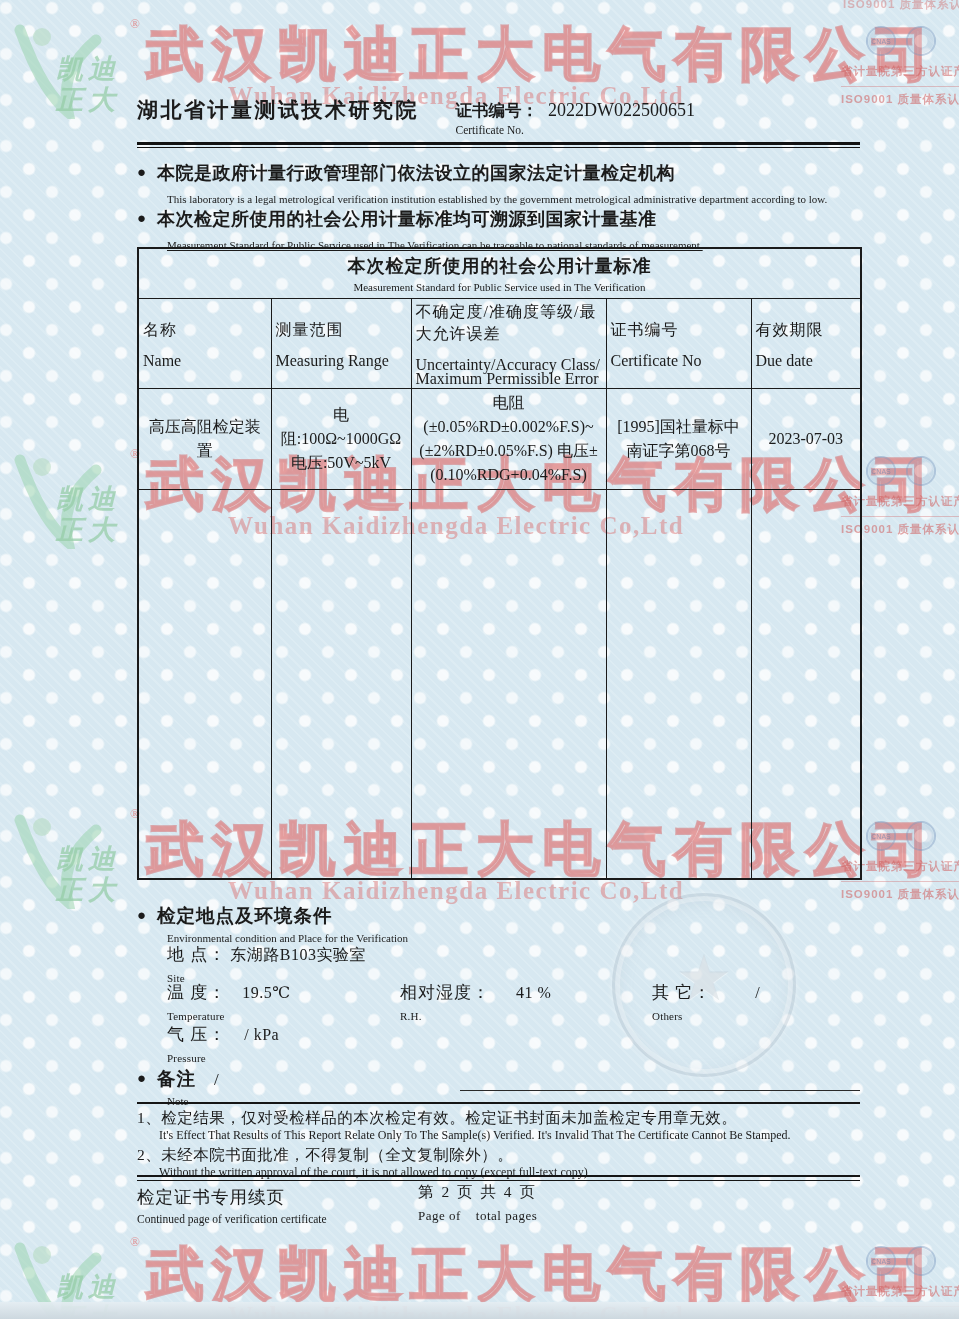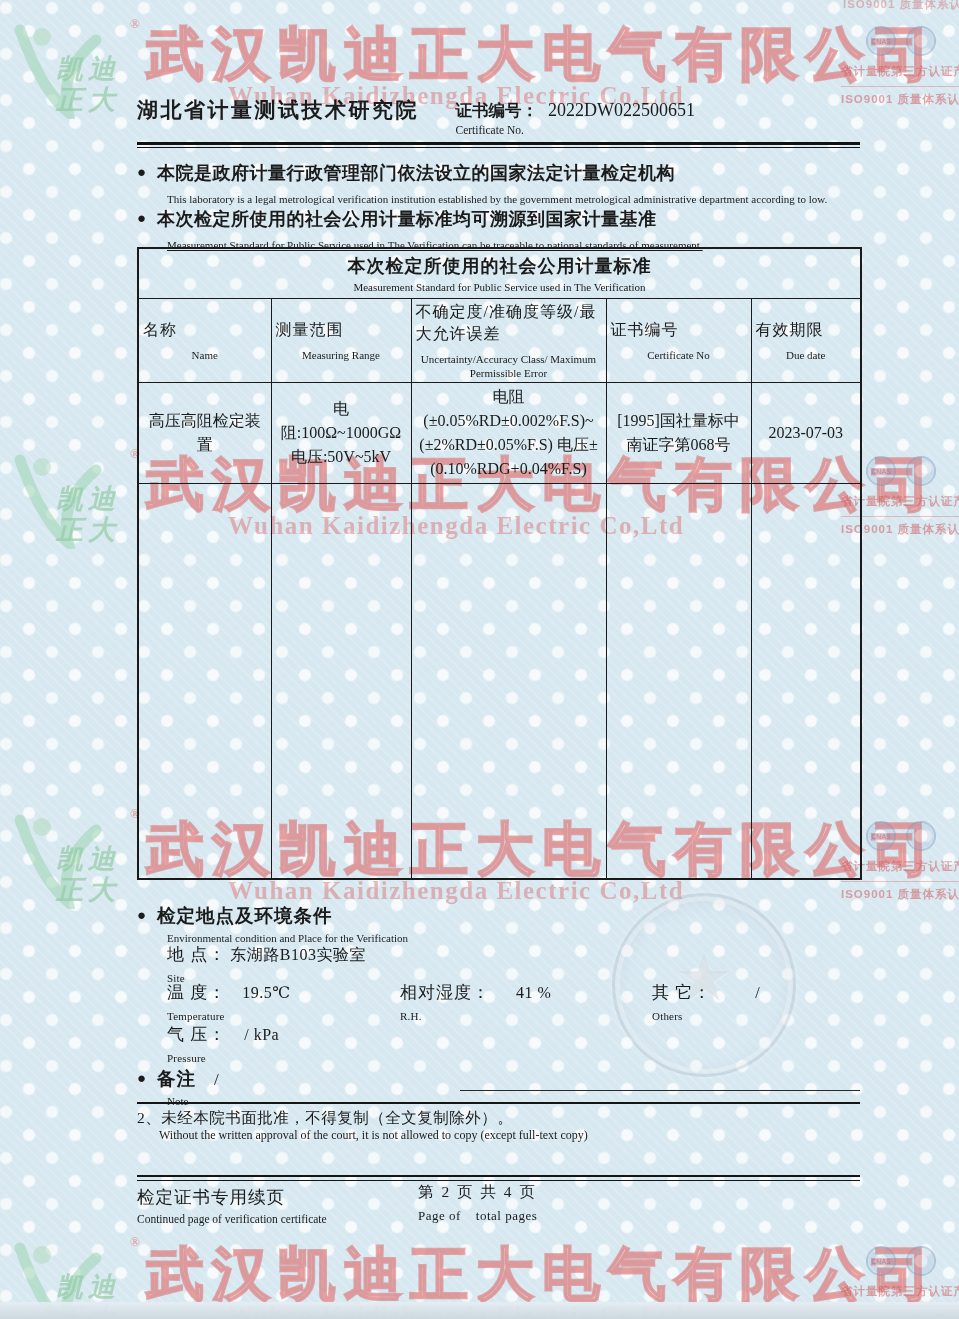--- a/index.html
+++ b/index.html
@@ -80,21 +80,21 @@
   
   table.std{
     position:absolute;left:137px;top:247px;width:723px;height:633px;
     border-collapse:collapse;table-layout:fixed;background:transparent;
   }
   table.std td,table.std th{border:1.5px solid #1a1a1a;padding:2px 4px;vertical-align:middle;font-weight:normal;}
   table.std{border:2px solid #1a1a1a;}
   .t-title-cn{font-size:18px;font-weight:bold;letter-spacing:1px;text-align:center;}
   .t-title-en{font-size:11px;text-align:center;margin-top:3px;}
   .th-cn{font-size:16px;text-align:left;letter-spacing:1px;line-height:22px;}
-  .th-en{font-size:11px;text-align:center;margin-top:7px;line-height:14px;}
+  .th-en{font-size:16px;text-align:left;margin-top:13px;line-height:14px;}
   .td-data{font-size:16px;text-align:center;vertical-align:top;line-height:24px;padding-top:5px;}
   
   .sec-head-cn{font-size:18.5px;font-weight:bold;letter-spacing:1px;}
   .sec-head-en{margin-left:30px;margin-top:4px;font-size:11px;}
   .fld{position:absolute;white-space:nowrap;}
   .fld-cn{font-size:17px;letter-spacing:1px;}
   .fld-val{font-size:16px;letter-spacing:.5px;}
   .fld-en{font-size:11px;margin-top:6px;letter-spacing:.2px;}
   .thin-line{position:absolute;border-top:1.2px solid #2a2a2a;}
   .thick-line{position:absolute;border-top:2.6px solid #151515;}
@@ -329,20 +329,24 @@
     <div class="stmt" style="top:1066px;">
       <span class="dot">●</span><span class="sec-head-cn cn-sans">备注</span>
       <span class="fld-val" style="margin-left:14px;font-size:17px;">/</span>
       <div class="sec-head-en">Note</div>
     </div>
     <div class="thin-line" style="left:460px;top:1090px;width:400px;"></div>
     <div class="thick-line" style="left:137px;top:1102px;width:723px;"></div>
 
     <div class="abs" style="left:137px;top:1108px;width:800px;">
       <div class="note-item">
+        <span class="note-item-cn">1、</span><span class="note-item-cn">检定结果，仅对受检样品的本次检定有效。检定证书封面未加盖检定专用章无效。</span>
+        <div class="note-item-en">It's Effect That Results of This Report Relate Only To The Sample(s) Verified. It's Invalid That The Certificate Cannot Be Stamped.</div>
+      </div>
+      <div class="note-item">
         <span class="note-item-cn">2、</span><span class="note-item-cn">未经本院书面批准，不得复制（全文复制除外）。</span>
         <div class="note-item-en">Without the written approval of the court, it is not allowed to copy (except full-text copy)</div>
       </div>
     </div>
     <div class="dbl-rule2" style="top:1175px;"></div>
 
     <div class="abs" style="left:137px;top:1185px;">
       <div class="foot-cn">检定证书专用续页</div>
       <div class="foot-en">Continued page of verification certificate</div>
     </div>

